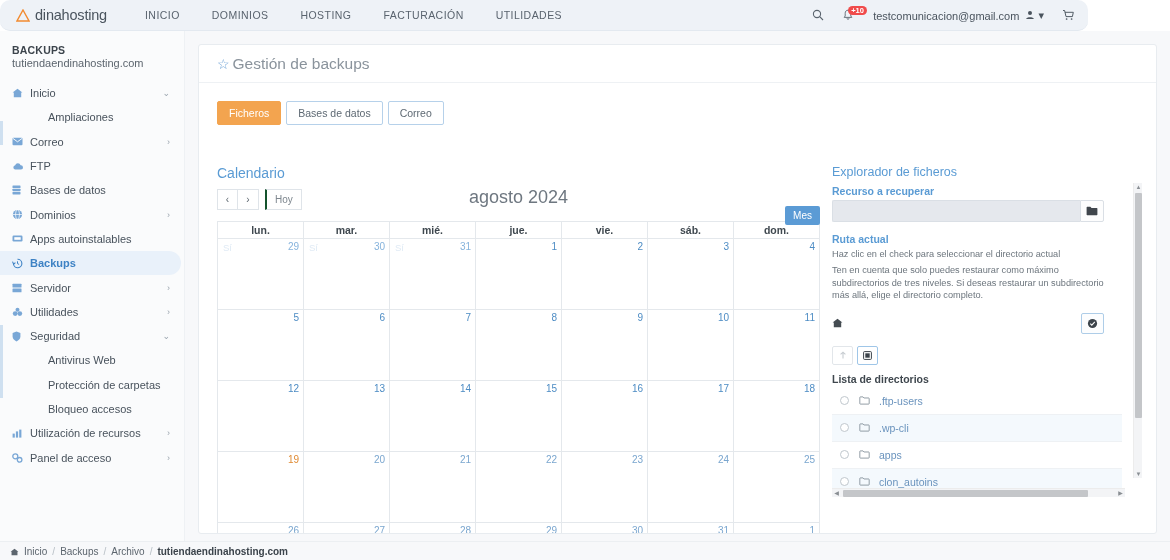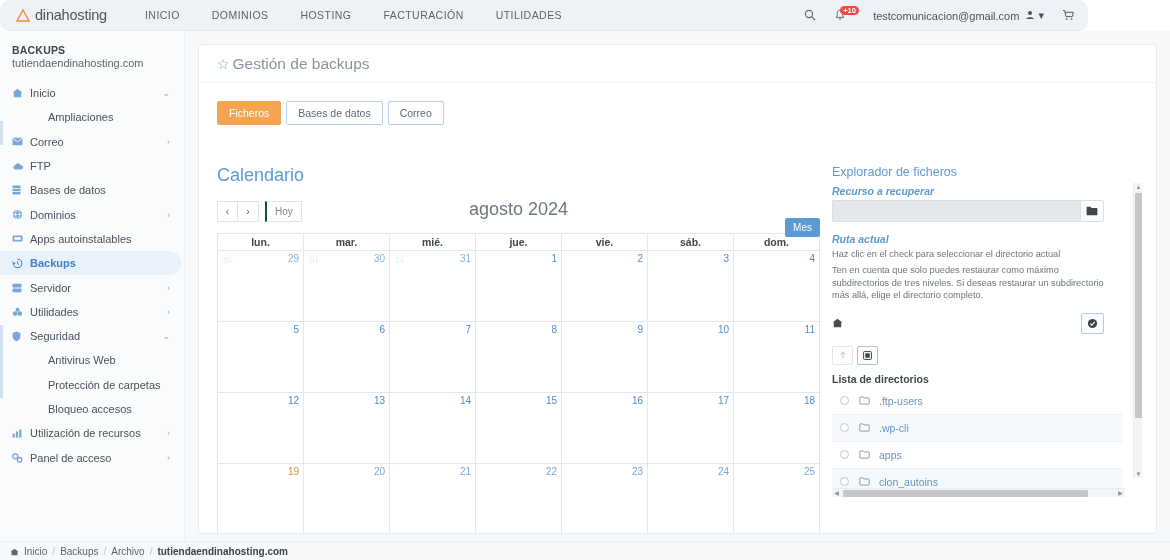--- a/index.html
+++ b/index.html
@@ -90,21 +90,21 @@
 
   .tabs { display: flex; gap: 5px; padding: 18px 0 0 18px; }
   .tab {
     font-size: 10.5px; padding: 5px 11px; border-radius: 2px; cursor: pointer;
     border: 1px solid #b6d1ea; color: #5e6973; background: #fff;
   }
   .tab.active { background: #f3a44f; border-color: #f3a44f; color: #fff; }
 
   
   .cal-wrap { position: absolute; left: 18px; top: 120px; width: 603px; }
-  .sec-title { font-size: 18px; color: #5a9bd4; margin-bottom: 15px; }
+  .sec-title { font-size: 14px; color: #5a9bd4; margin-bottom: 8px; }
   .cal-toolbar { height: 24px; position: relative; margin-bottom: 8px; }
   .btn-group { display: flex; position: absolute; left: 0; top: 0; }
   .cbtn {
     border: 1px solid #dfe4e9; background: #fff; color: #5c666f;
     font-size: 10px; height: 21px; min-width: 21px; padding: 0 6px;
     display: flex; align-items: center; justify-content: center; cursor: pointer;
   }
   .cbtn + .cbtn { border-left: none; }
   .cbtn.today { margin-left: 6px; border-left: 2px solid #14532d; color: #7e878f; padding: 0 8px; }
   .cal-month {
@@ -134,21 +134,21 @@
   td.sel { background: #f4a85c; }
   td.sel .daynum { color: #e08b34; }
   td.empty .daynum { color: #7aa6cf; }
 
   
   .fx {
     position: absolute; left: 633px; top: 120px; width: 310px; height: 333px;
   }
   .fx-body { position: relative; width: 295px; height: 312px; overflow: hidden; }
   .fx-title { font-size: 12.5px; color: #5a9bd4; margin-bottom: 6px; }
-  .fld-label { font-size: 10.5px; color: #5a9bd4; font-weight: bold; margin-bottom: 3px; font-style: italic; }
+  .fld-label { font-size: 10.5px; color: #5a9bd4; font-weight: bold; margin-bottom: 3px; }
   .input-group { display: flex; width: 272px; margin-bottom: 11px; }
   .inp {
     flex: 1; height: 22px; background: #e5e8ed; border: 1px solid #dadfe5;
     border-right: none; border-radius: 2px 0 0 2px;
   }
   .inp-btn {
     width: 24px; height: 22px; border: 1px solid #dadfe5; background: #fdfdfd;
     border-radius: 0 2px 2px 0; display: flex; align-items: center; justify-content: center;
     cursor: pointer; color: #40464c; font-size: 10px;
   }
@@ -229,21 +229,21 @@
     <div class="navlink">FACTURACIÓN</div>
     <div class="navlink">UTILIDADES</div>
   </div>
   <div class="nav-right">
     <div class="nav-ic">
       <svg width="12" height="12" viewBox="0 0 12 12">
           <circle cx="5" cy="5" r="3.6" fill="none" stroke="#5a646e" stroke-width="1.1"></circle>
           <line x1="7.7" y1="7.7" x2="11" y2="11" stroke="#5a646e" stroke-width="1.1"></line>
         </svg>
     </div>
-    <div class="nav-ic" style="margin-right:8px;">
+    <div class="nav-ic" style="">
       <svg width="12" height="12" viewBox="0 0 12 12">
           <path d="M6 1.2 C4 1.2 3.2 2.6 3.2 4.3 L3.2 7 L2.2 8.4 L9.8 8.4 L8.8 7 L8.8 4.3 C8.8 2.6 8 1.2 6 1.2 Z" fill="none" stroke="#5a646e" stroke-width=".9"></path>
           <path d="M5 9.3 A1 1 0 0 0 7 9.3" fill="none" stroke="#5a646e" stroke-width=".9"></path>
         </svg>
       <span class="badge">+10</span>
     </div>
     <div class="nav-email">testcomunicacion@gmail.com</div>
     <div class="nav-user">
       <svg width="10" height="10" viewBox="0 0 10 10" style="vertical-align:-1px">
           <circle cx="5" cy="3" r="2" fill="#4a545e"></circle>

